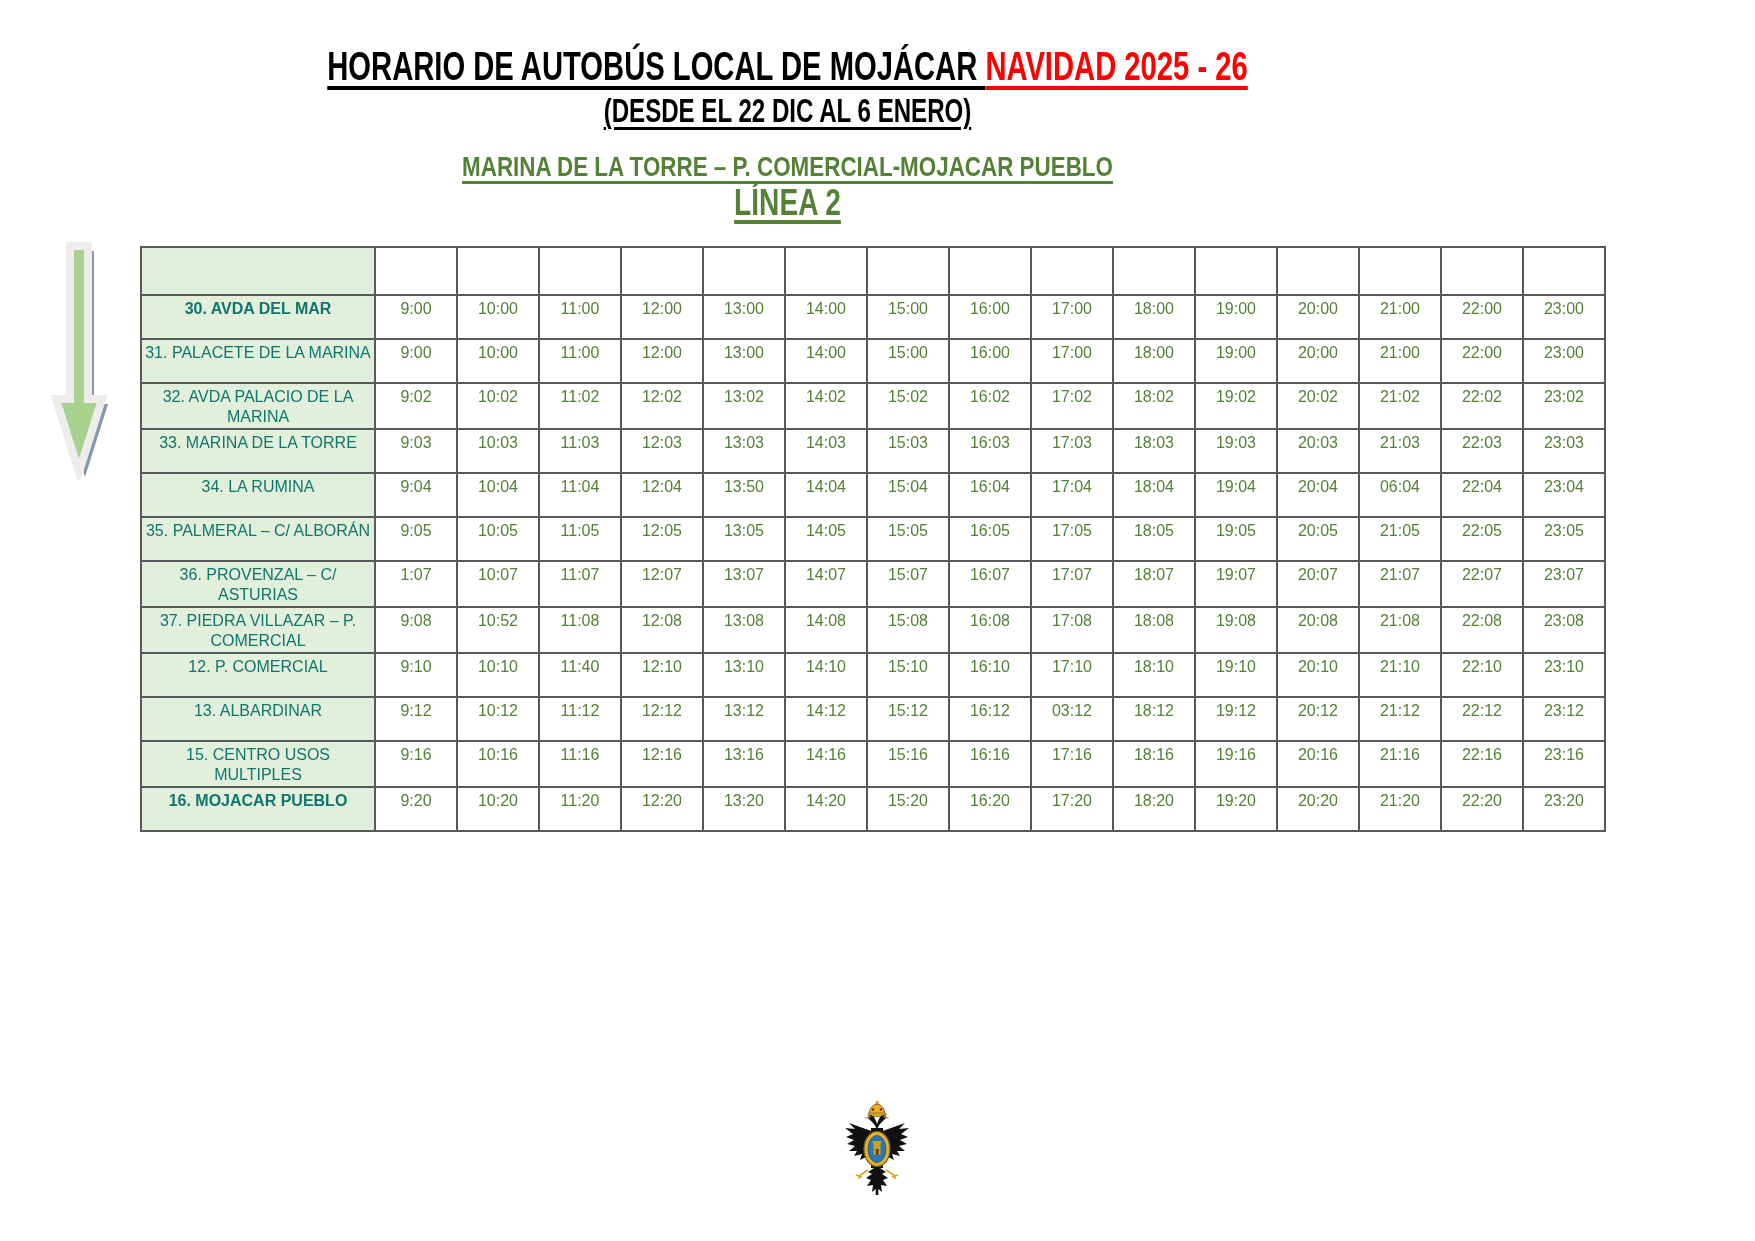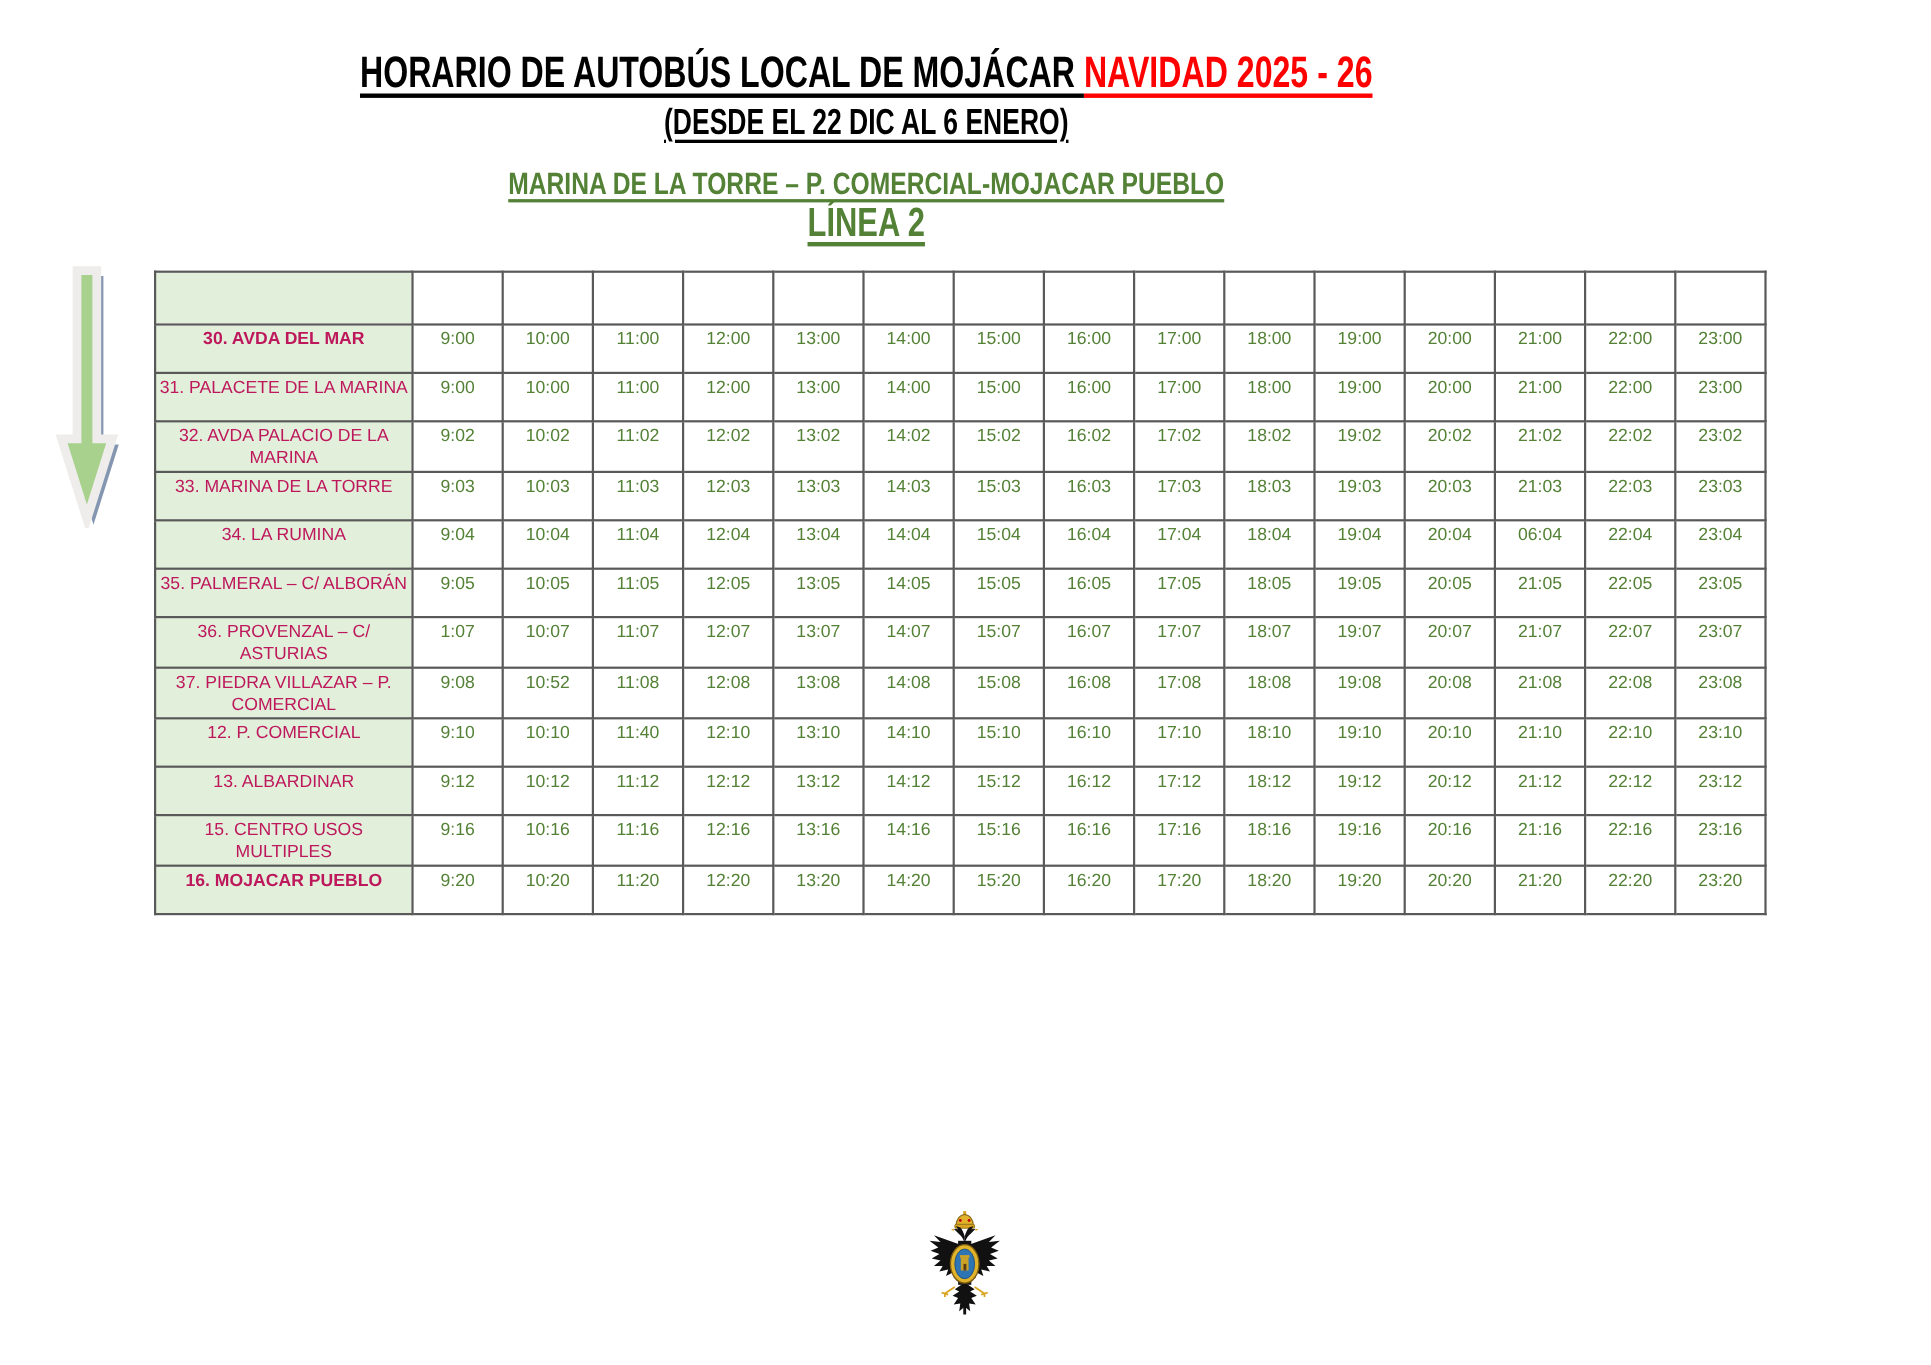--- a/index.html
+++ b/index.html
@@ -36,21 +36,21 @@
     border-collapse:collapse;table-layout:fixed;
   }
   table.schedule td{
     border:2px solid var(--table-border);
     vertical-align:top;text-align:center;
     padding:3px 1px 0 1px;box-sizing:border-box;
     font-size:16px;line-height:1.28;height:44px;
     overflow:hidden;
   }
   table.schedule tr.hdr td{height:48px;}
-  td.stop{background:var(--stop-cell-bg);color:#be185d;}
+  td.stop{background:var(--stop-cell-bg);color:#0f766e;}
   td.stop.b{font-weight:bold;}
   td.time{color:var(--time-green);}
 
   .emblem{position:absolute;left:844px;top:1100px;}
 </style>
 </head>
 <body>
 
 <div class="tline t1">
   <span>HORARIO DE AUTOBÚS LOCAL DE MOJÁCAR </span><span class="red">NAVIDAD 2025 - 26</span>
@@ -173,21 +173,21 @@
         <td class="time">21:03</td>
         <td class="time">22:03</td>
         <td class="time">23:03</td>
       </tr>
       <tr>
         <td class="stop">34. LA RUMINA</td>
         <td class="time">9:04</td>
         <td class="time">10:04</td>
         <td class="time">11:04</td>
         <td class="time">12:04</td>
-        <td class="time">13:04</td>
+        <td class="time">13:50</td>
         <td class="time">14:04</td>
         <td class="time">15:04</td>
         <td class="time">16:04</td>
         <td class="time">17:04</td>
         <td class="time">18:04</td>
         <td class="time">19:04</td>
         <td class="time">20:04</td>
         <td class="time">06:04</td>
         <td class="time">22:04</td>
         <td class="time">23:04</td>
@@ -267,21 +267,21 @@
       <tr>
         <td class="stop">13. ALBARDINAR</td>
         <td class="time">9:12</td>
         <td class="time">10:12</td>
         <td class="time">11:12</td>
         <td class="time">12:12</td>
         <td class="time">13:12</td>
         <td class="time">14:12</td>
         <td class="time">15:12</td>
         <td class="time">16:12</td>
-        <td class="time">17:12</td>
+        <td class="time">03:12</td>
         <td class="time">18:12</td>
         <td class="time">19:12</td>
         <td class="time">20:12</td>
         <td class="time">21:12</td>
         <td class="time">22:12</td>
         <td class="time">23:12</td>
       </tr>
       <tr>
         <td class="stop">15. CENTRO USOS MULTIPLES</td>
         <td class="time">9:16</td>

